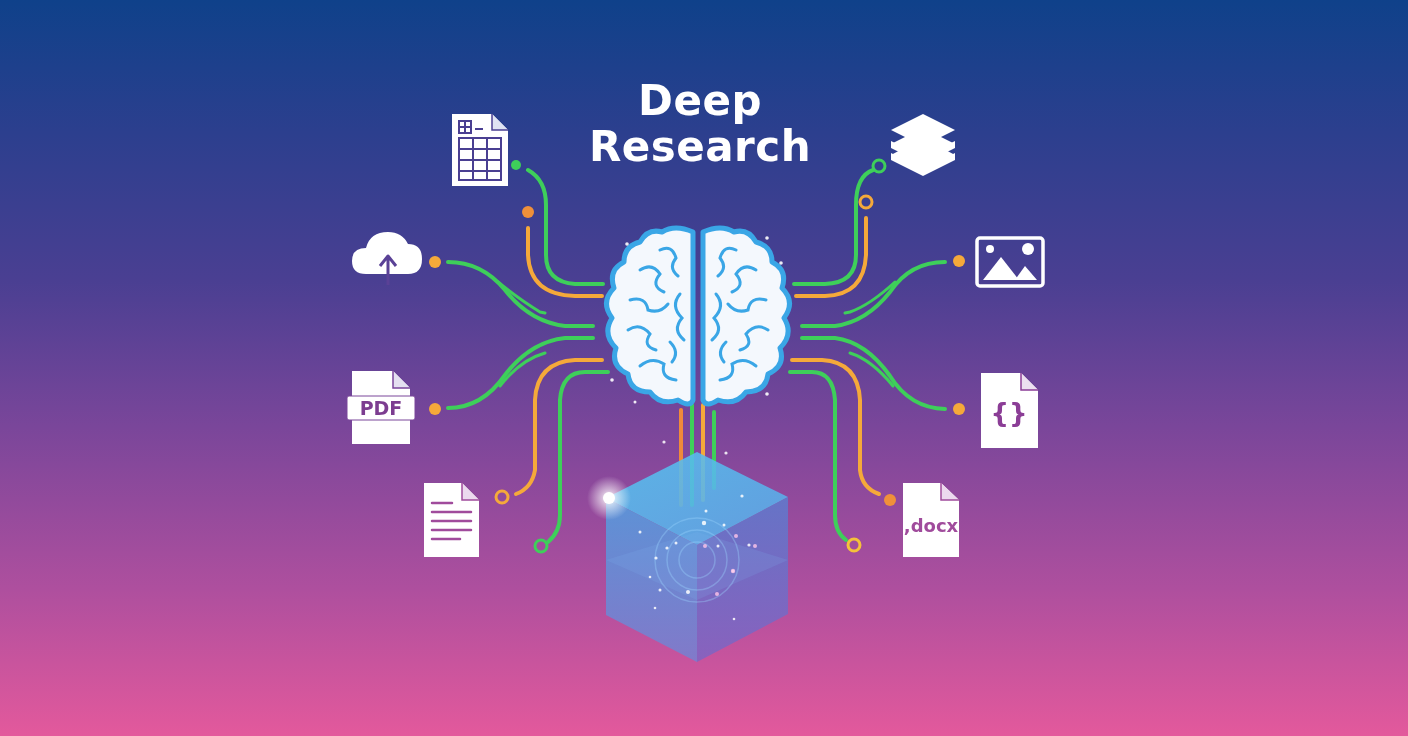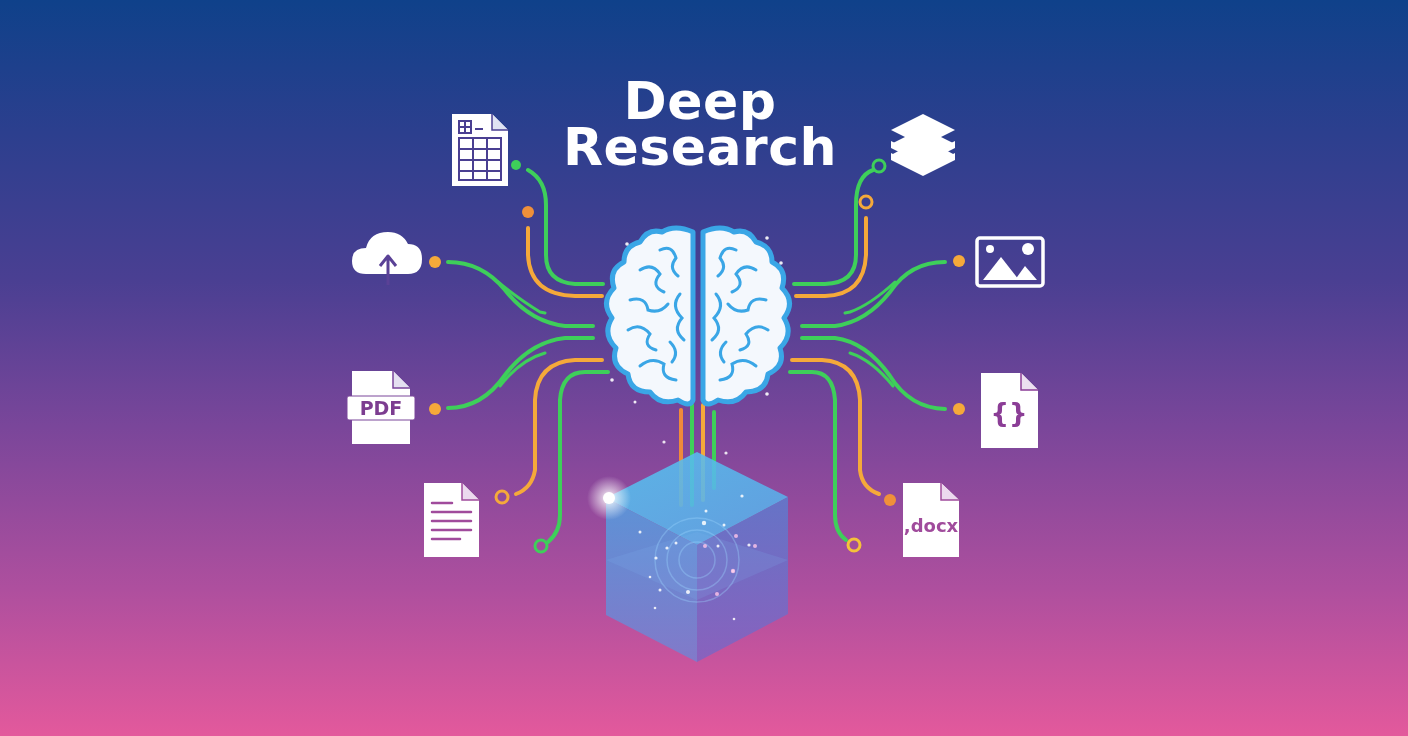--- a/index.html
+++ b/index.html
@@ -1,21 +1,21 @@
 <!DOCTYPE html>
 <html><head>
 <meta charset="utf-8">
 <style>
   html,body{margin:0;padding:0;}
   body{width:1408px;height:736px;overflow:hidden;position:relative;
     background:linear-gradient(180deg,#0f418a 0%,#2c3f8e 18%,#4a3f92 38%,#7a469a 58%,#ae4f9e 80%,#e3599c 100%);
     font-family:"DejaVu Sans","Liberation Sans",sans-serif;}
   #stage{position:absolute;left:0;top:0;width:1408px;height:736px;}
   .title{position:absolute;left:560px;top:78px;width:280px;text-align:center;color:#ffffff;
-    font-family:"DejaVu Sans",sans-serif;font-weight:bold;font-size:52px;line-height:46px;letter-spacing:0.5px;}
+    font-family:"DejaVu Sans",sans-serif;font-weight:bold;font-size:42px;line-height:46px;letter-spacing:0.5px;}
   .title span{display:block;}
   svg{position:absolute;left:0;top:0;}
   .label-text{font-family:"DejaVu Sans",sans-serif;font-weight:bold;}
 </style>
 </head>
 <body>
 
 <div id="stage">
 
   <div class="title">

